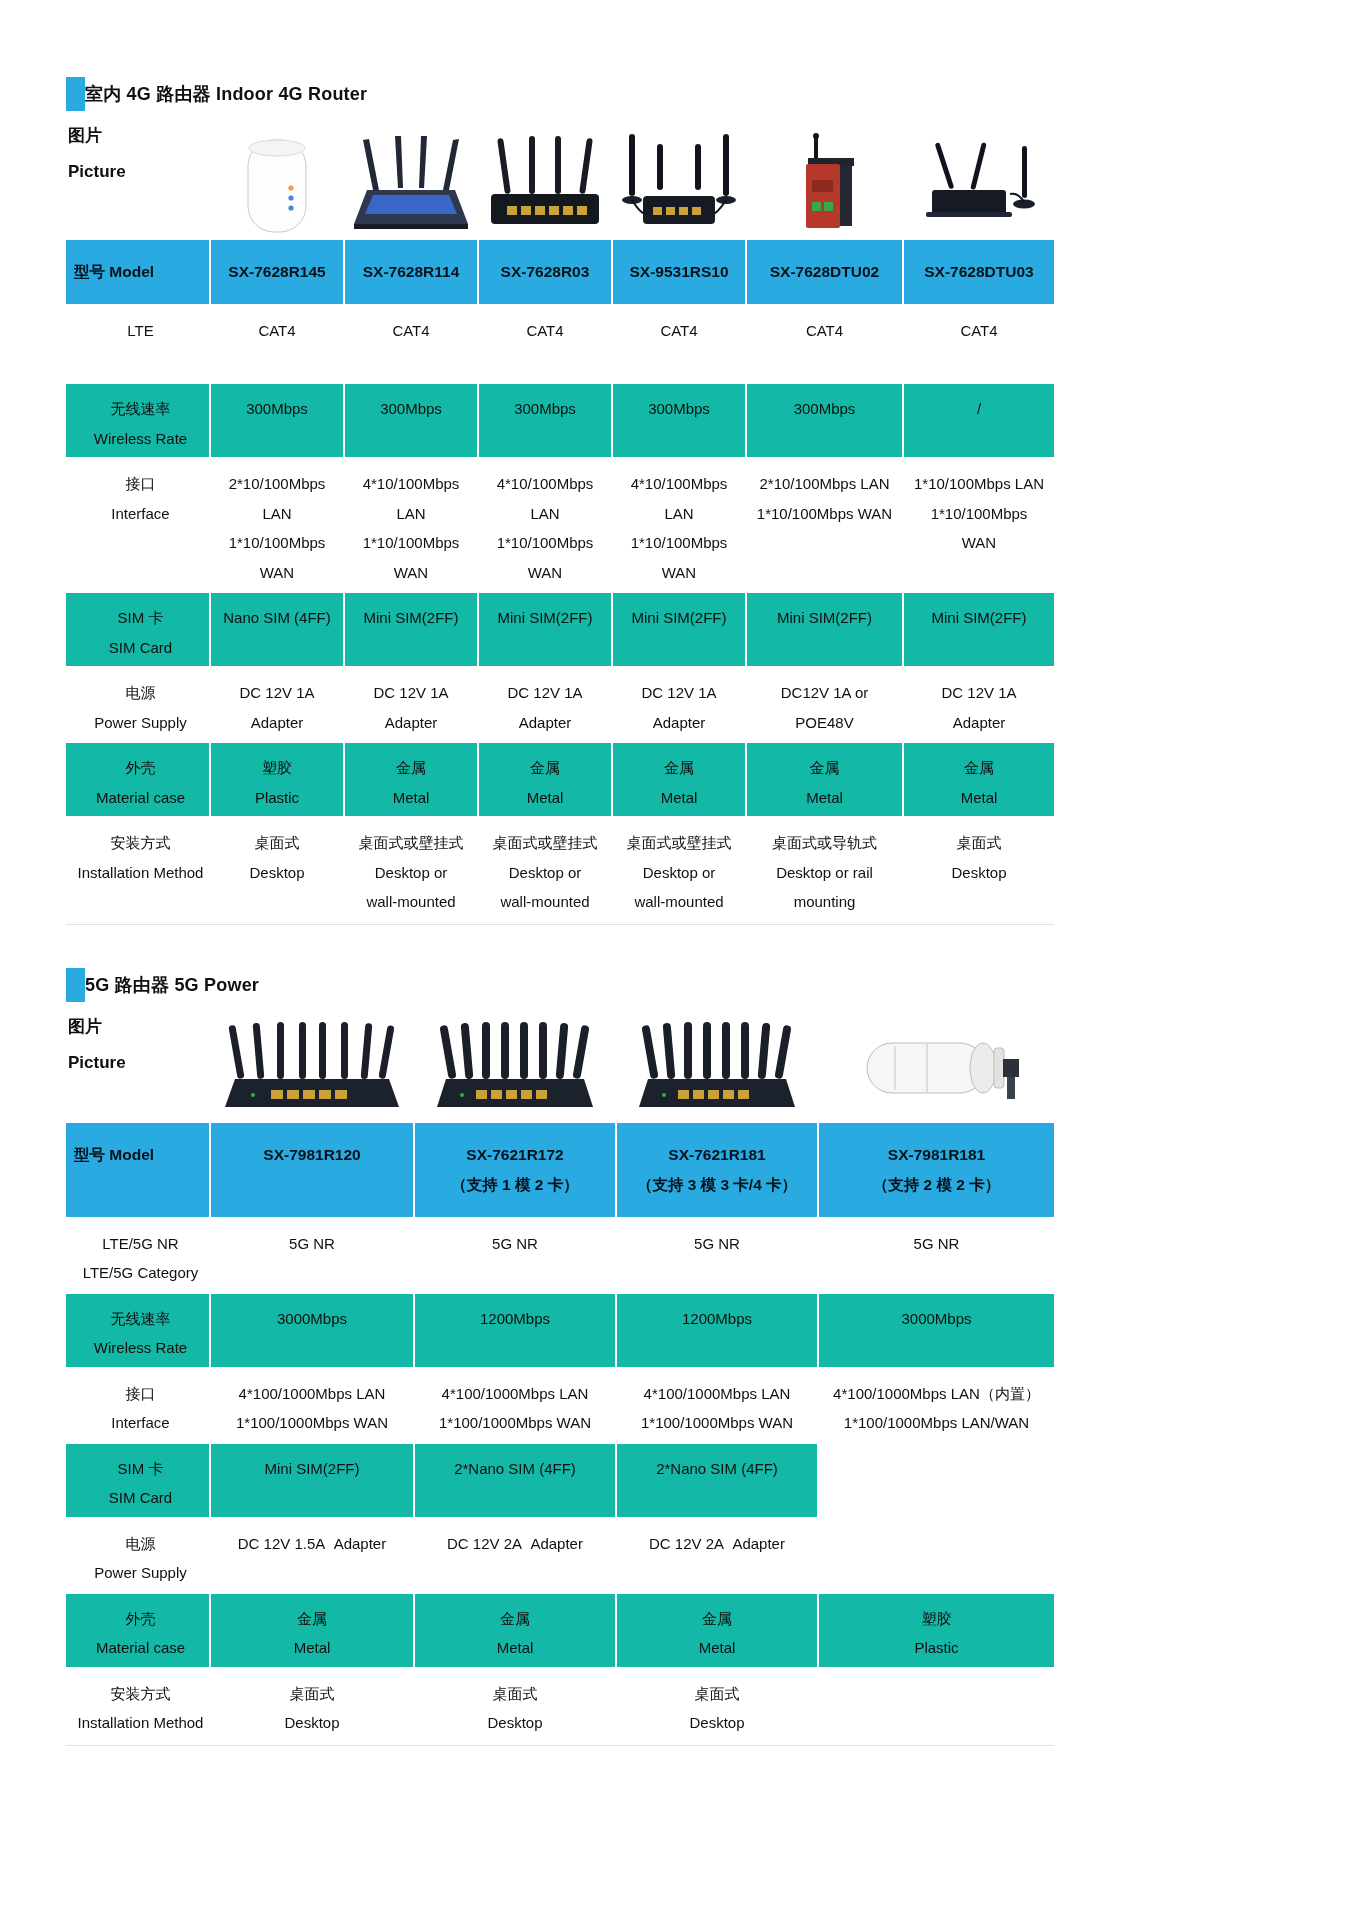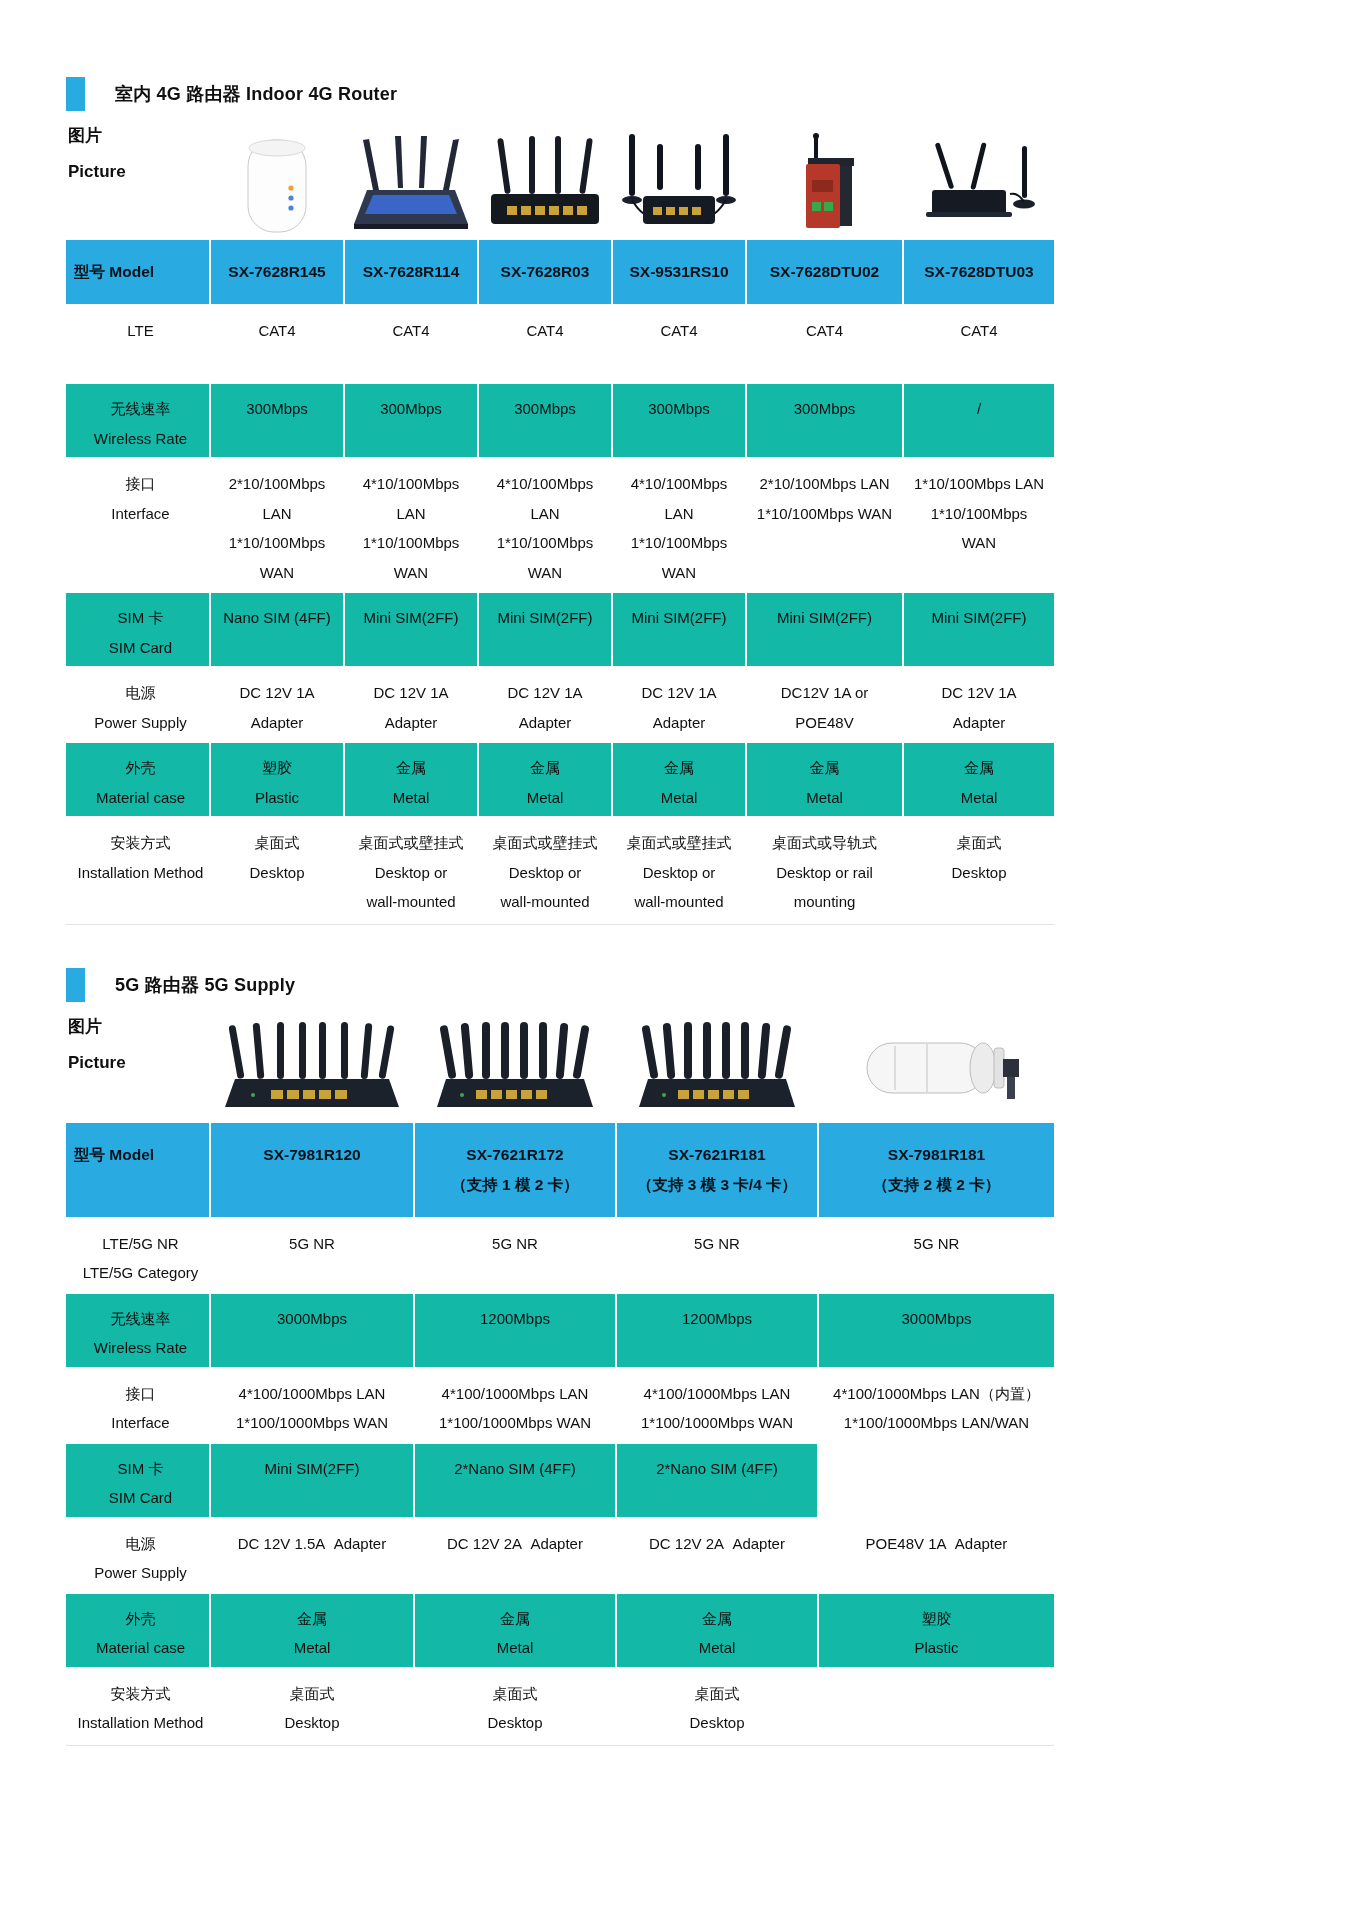--- a/index.html
+++ b/index.html
@@ -1,20 +1,20 @@
 <!DOCTYPE html>
 <html><head>
 <meta charset="utf-8">
 <style>
   *{margin:0;padding:0;box-sizing:border-box}
   html,body{background:#ffffff}
   body{width:1357px;height:1920px;position:relative;overflow:hidden;
        color:#101010;font-family:"Liberation Sans","DejaVu Sans",sans-serif}
   .sheet{position:absolute;left:66px;top:76px;width:988px}
-  .sechead{display:flex;align-items:center;gap:30px;height:36px;margin-bottom:6px}
+  .sechead{display:flex;align-items:center;height:36px;margin-bottom:6px}
   .marker{width:19px;height:34px;background:#29abe2;flex:none}
   .sectitle{font-size:18px;font-weight:bold;letter-spacing:.2px}
   .grid{display:grid;column-gap:2px;margin-top:2px}
   .t1{grid-template-columns:143px 132px 132px 132px 132px 155px 150px}
   .t2{grid-template-columns:143px 202px 200px 200px 235px}
   .pics{align-items:end}
   .piclabel{align-self:start;font-size:17px;font-weight:bold;line-height:36px;
             white-space:pre-line;padding-left:2px}
   .piccell{display:flex;justify-content:center;align-items:flex-end;padding-bottom:2px}
   .hrow .hcell{background:#29abe2;font-weight:bold;font-size:15.5px;text-align:center;
@@ -252,21 +252,21 @@
     <div class="cell">桌面式或导轨式
 Desktop or rail
 mounting</div>
     <div class="cell">桌面式
 Desktop</div>
   </div>
   <div class="endline"></div>
 
   <div class="sechead sec2">
     <span class="marker"></span>
-    <span class="sectitle">5G 路由器  5G Supply</span>
+    <span class="sectitle">5G 路由器  5G Power</span>
   </div>
 
   <div class="grid t2 pics" style="height:112px">
     <div class="piclabel">图片
 Picture</div>
     <div class="piccell">
       <svg width="186" height="102" viewBox="0 0 186 102">
         <g fill="#1a1f29">
           <rect x="14" y="8" width="7" height="54" rx="3.5" transform="rotate(-10 17 35)"></rect>
           <rect x="36" y="6" width="7" height="56" rx="3.5" transform="rotate(-5 39 34)"></rect>
@@ -396,21 +396,20 @@
     <div class="cell">2*Nano SIM (4FF)</div>
     <div class="cell">2*Nano SIM (4FF)</div>
   </div>
 
   <div class="grid t2 w" style="min-height:60px">
     <div class="cell lbl">电源
 Power Supply</div>
     <div class="cell">DC 12V 1.5A&nbsp;&nbsp;Adapter</div>
     <div class="cell">DC 12V 2A&nbsp;&nbsp;Adapter</div>
     <div class="cell">DC 12V 2A&nbsp;&nbsp;Adapter</div>
-    <div class="cell">POE48V 1A&nbsp;&nbsp;Adapter</div>
   </div>
 
   <div class="grid t2 g" style="min-height:60px">
     <div class="cell lbl">外壳
 Material case</div>
     <div class="cell">金属
 Metal</div>
     <div class="cell">金属
 Metal</div>
     <div class="cell">金属

